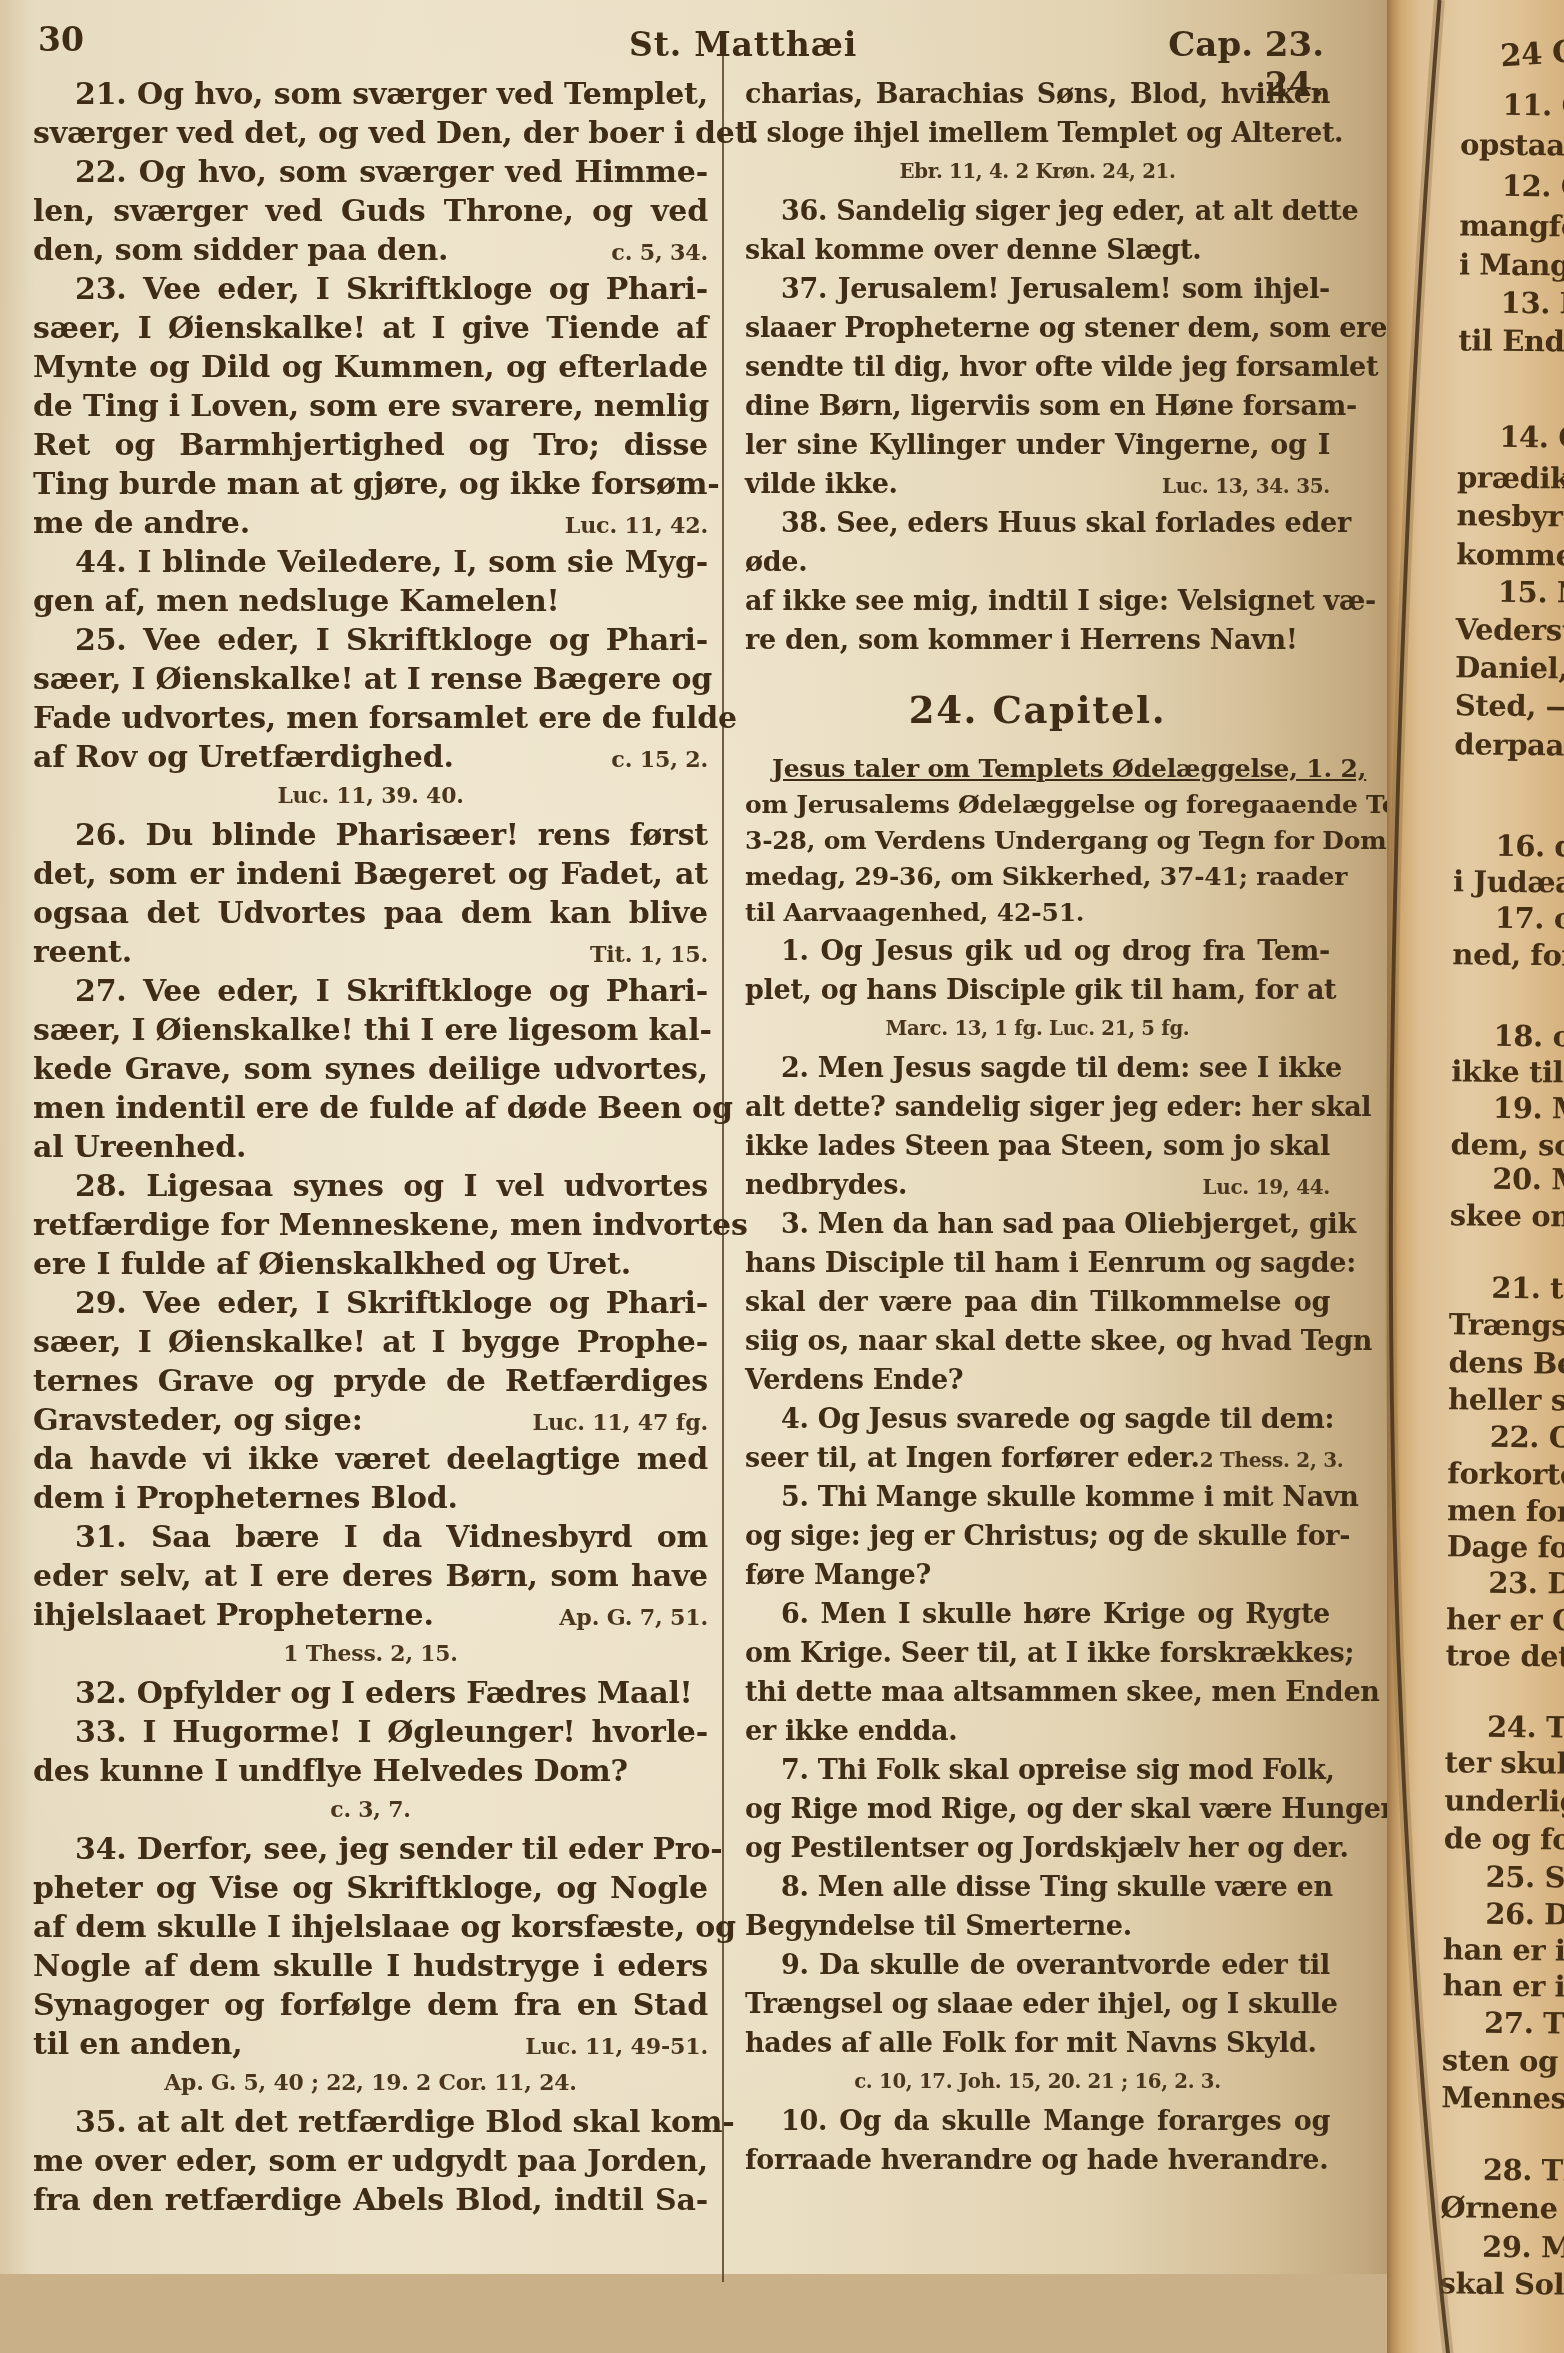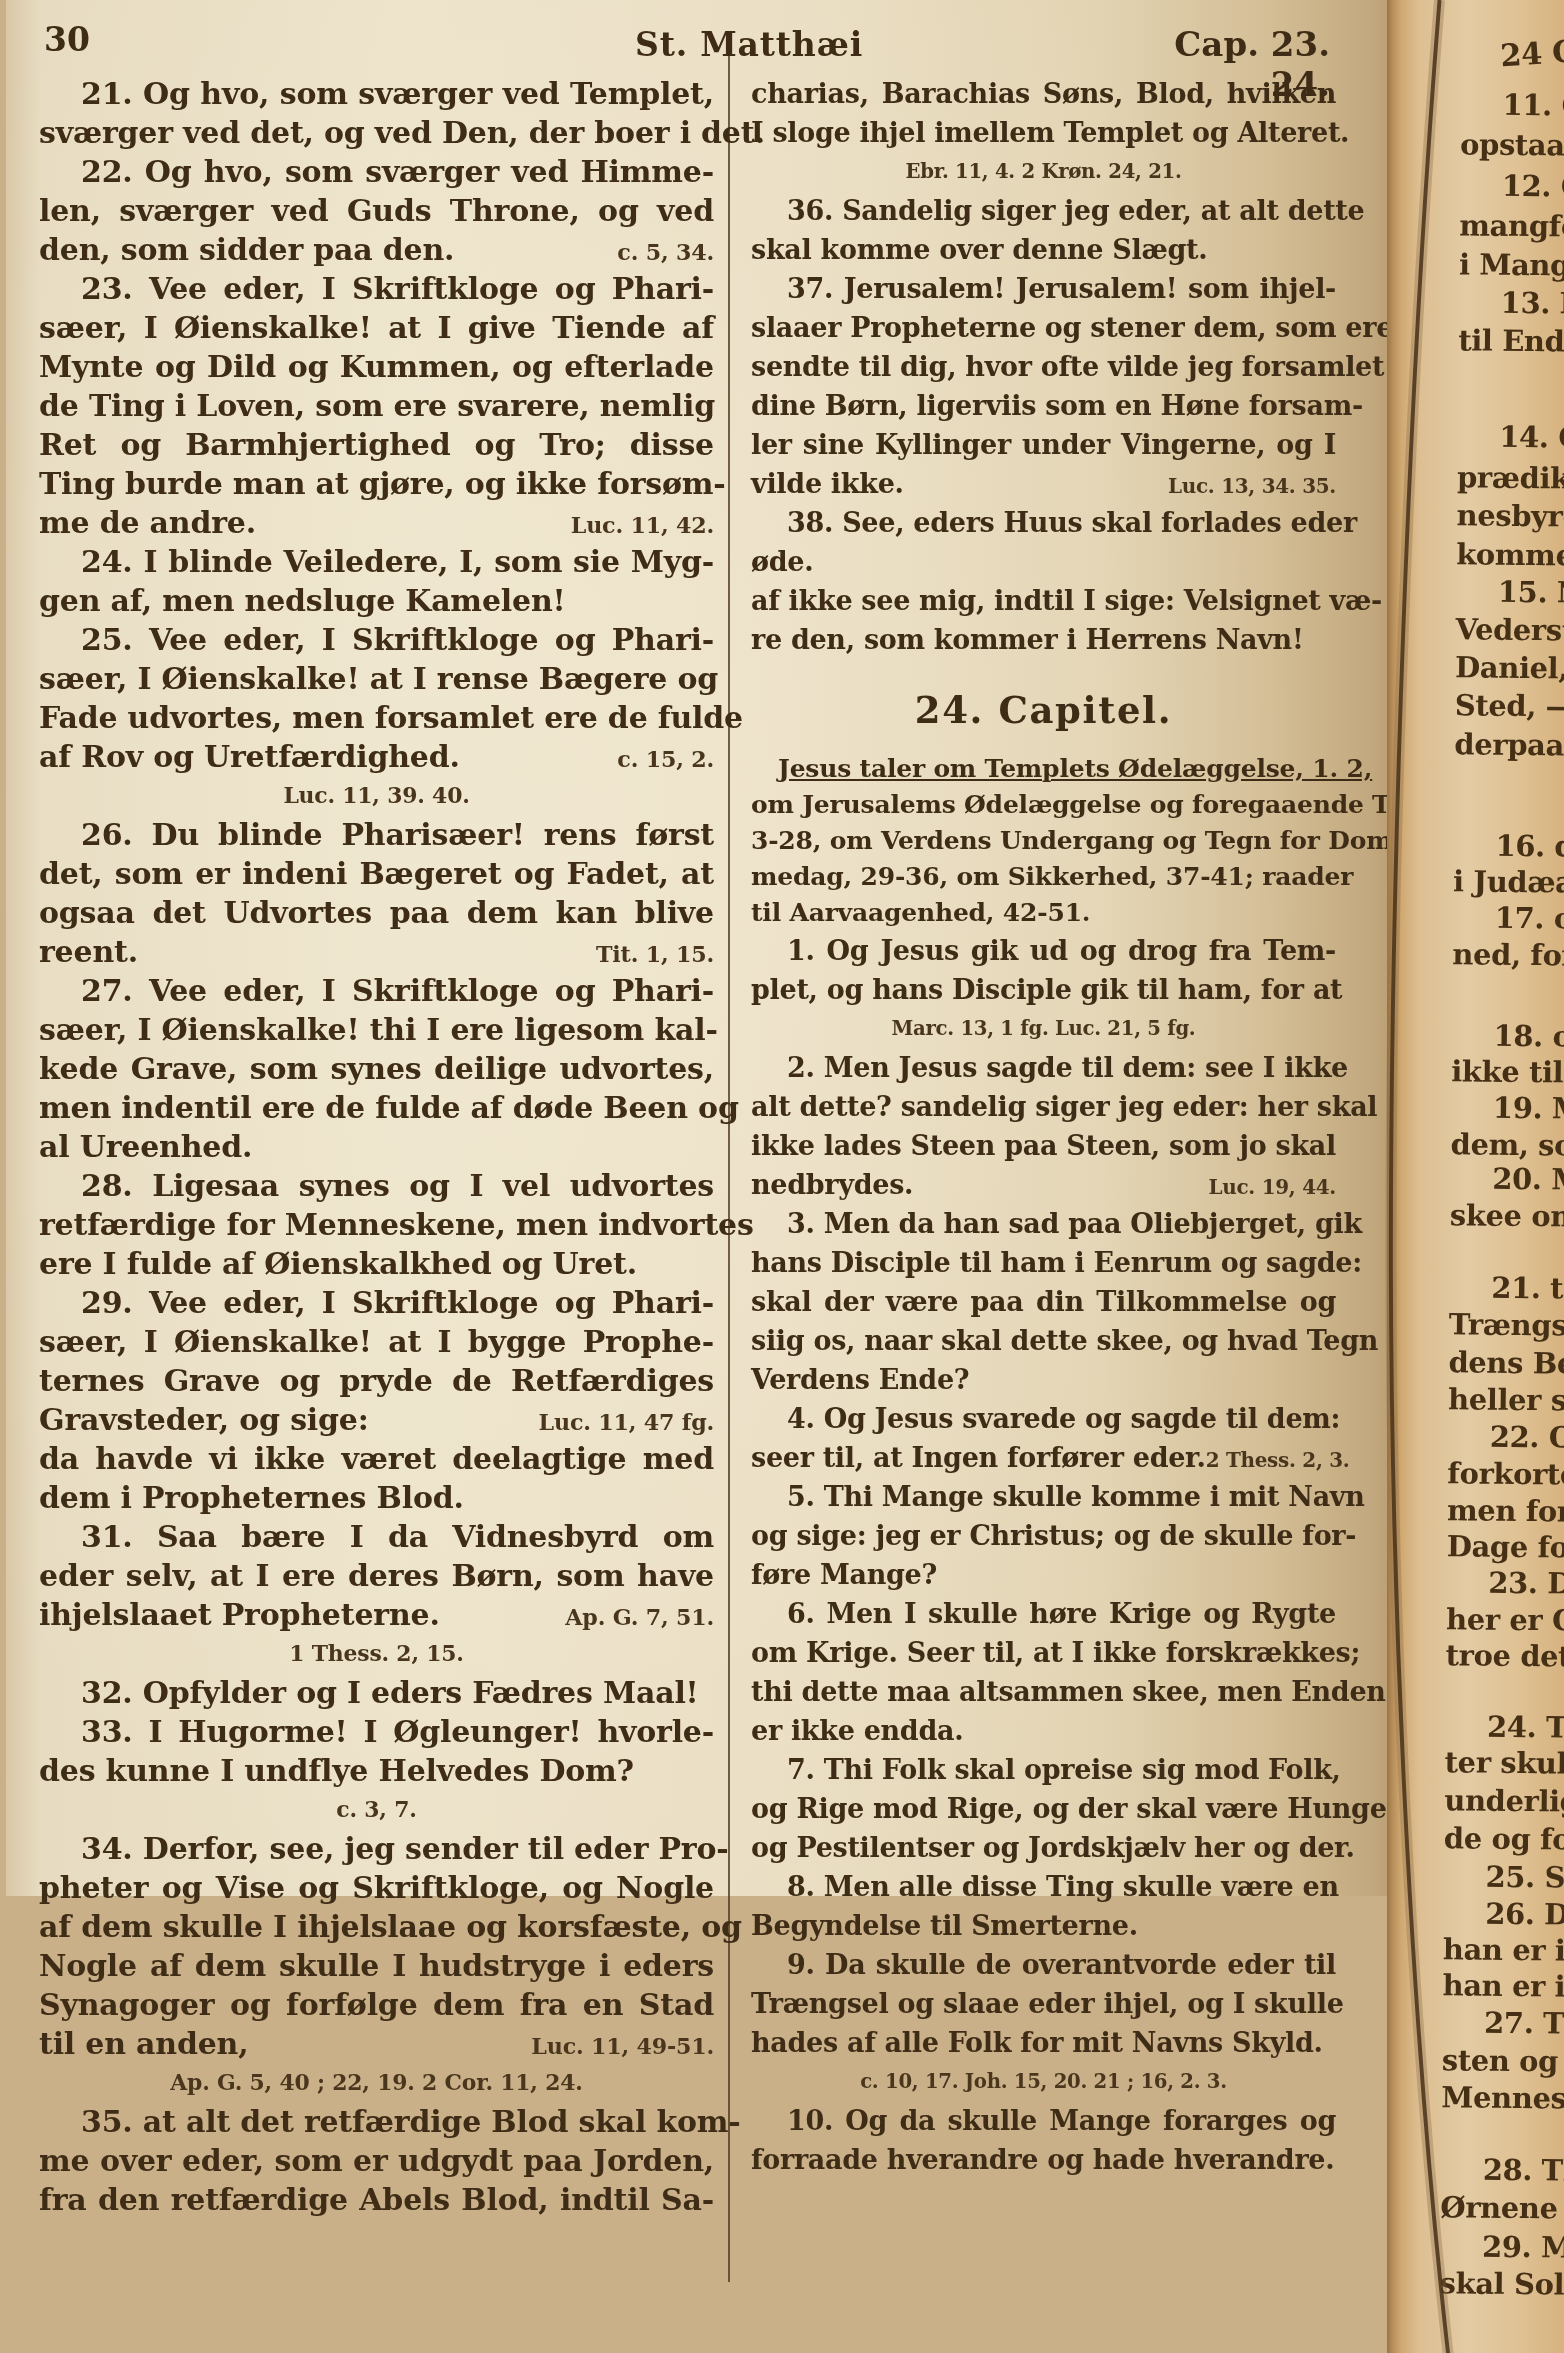--- a/index.html
+++ b/index.html
@@ -2,21 +2,21 @@
 <html style="font-size:12.5px"><head>
 <meta charset="utf-8">
 <style>
   html,body{margin:0;padding:0;}
   body{
     width:1565px;height:2354px;position:relative;overflow:hidden;
     background:#c9b088;
     font-family:"DejaVu Serif", serif;
   }
   .page-main{
-    position:absolute;left:6px;top:0;width:1408px;height:1896px;z-index:1;
+    position:absolute;left:0;top:0;width:1408px;height:2274px;z-index:1;
     background:
       radial-gradient(ellipse 1095px 1721px at 40% 45%, rgba(255,250,235,.25), rgba(0,0,0,0) 70%),
       linear-gradient(90deg,#d9c7a6 0%,#e7dcc1 2.5%,#ece2c9 28%,#eadec3 55%,#e2d3b2 78%,#d3bd95 90%,#c2a87e 97%,#b2946a 100%);
     color:#3e2c16;
   }
   .page-number{position:absolute;left:38px;top:20.3px;font-size:33px;font-weight:bold;}
   .running-title{position:absolute;left:563px;top:25px;width:360px;text-align:center;font-size:33px;font-weight:bold;letter-spacing:0.8px;}
   .chapter-range{position:absolute;left:1111px;top:23.5px;width:213px;text-align:right;font-size:34px;font-weight:bold;}
   .divider{position:absolute;left:722px;top:56px;width:2.3px;height:2226px;background:#503c22;opacity:.8;}
 
@@ -71,21 +71,21 @@
       <div class="ln j i">23. Vee eder, I Skriftkloge og Phari-</div>
       <div class="ln j">sæer, I Øienskalke! at I give Tiende af</div>
       <div class="ln j">Mynte og Dild og Kummen, og efterlade</div>
       <div class="ln j">de Ting i Loven, som ere svarere, nemlig</div>
       <div class="ln j">Ret og Barmhjertighed og Tro; disse</div>
       <div class="ln j">Ting burde man at gjøre, og ikke forsøm-</div>
       <div class="ln e">
         <span>me de andre.</span>
         <span class="cite">Luc. 11, 42.</span>
       </div>
-      <div class="ln j i">24. I blinde Veiledere, I, som sie Myg-</div>
+      <div class="ln j i">44. I blinde Veiledere, I, som sie Myg-</div>
       <div class="ln l">gen af, men nedsluge Kamelen!</div>
       <div class="ln j i">25. Vee eder, I Skriftkloge og Phari-</div>
       <div class="ln j">sæer, I Øienskalke! at I rense Bægere og</div>
       <div class="ln j">Fade udvortes, men forsamlet ere de fulde</div>
       <div class="ln e">
         <span>af Rov og Uretfærdighed.</span>
         <span class="cite">c. 15, 2.</span>
       </div>
       <div class="ln c">Luc. 11, 39. 40.</div>
       <div class="ln j i">26. Du blinde Pharisæer! rens først</div>

